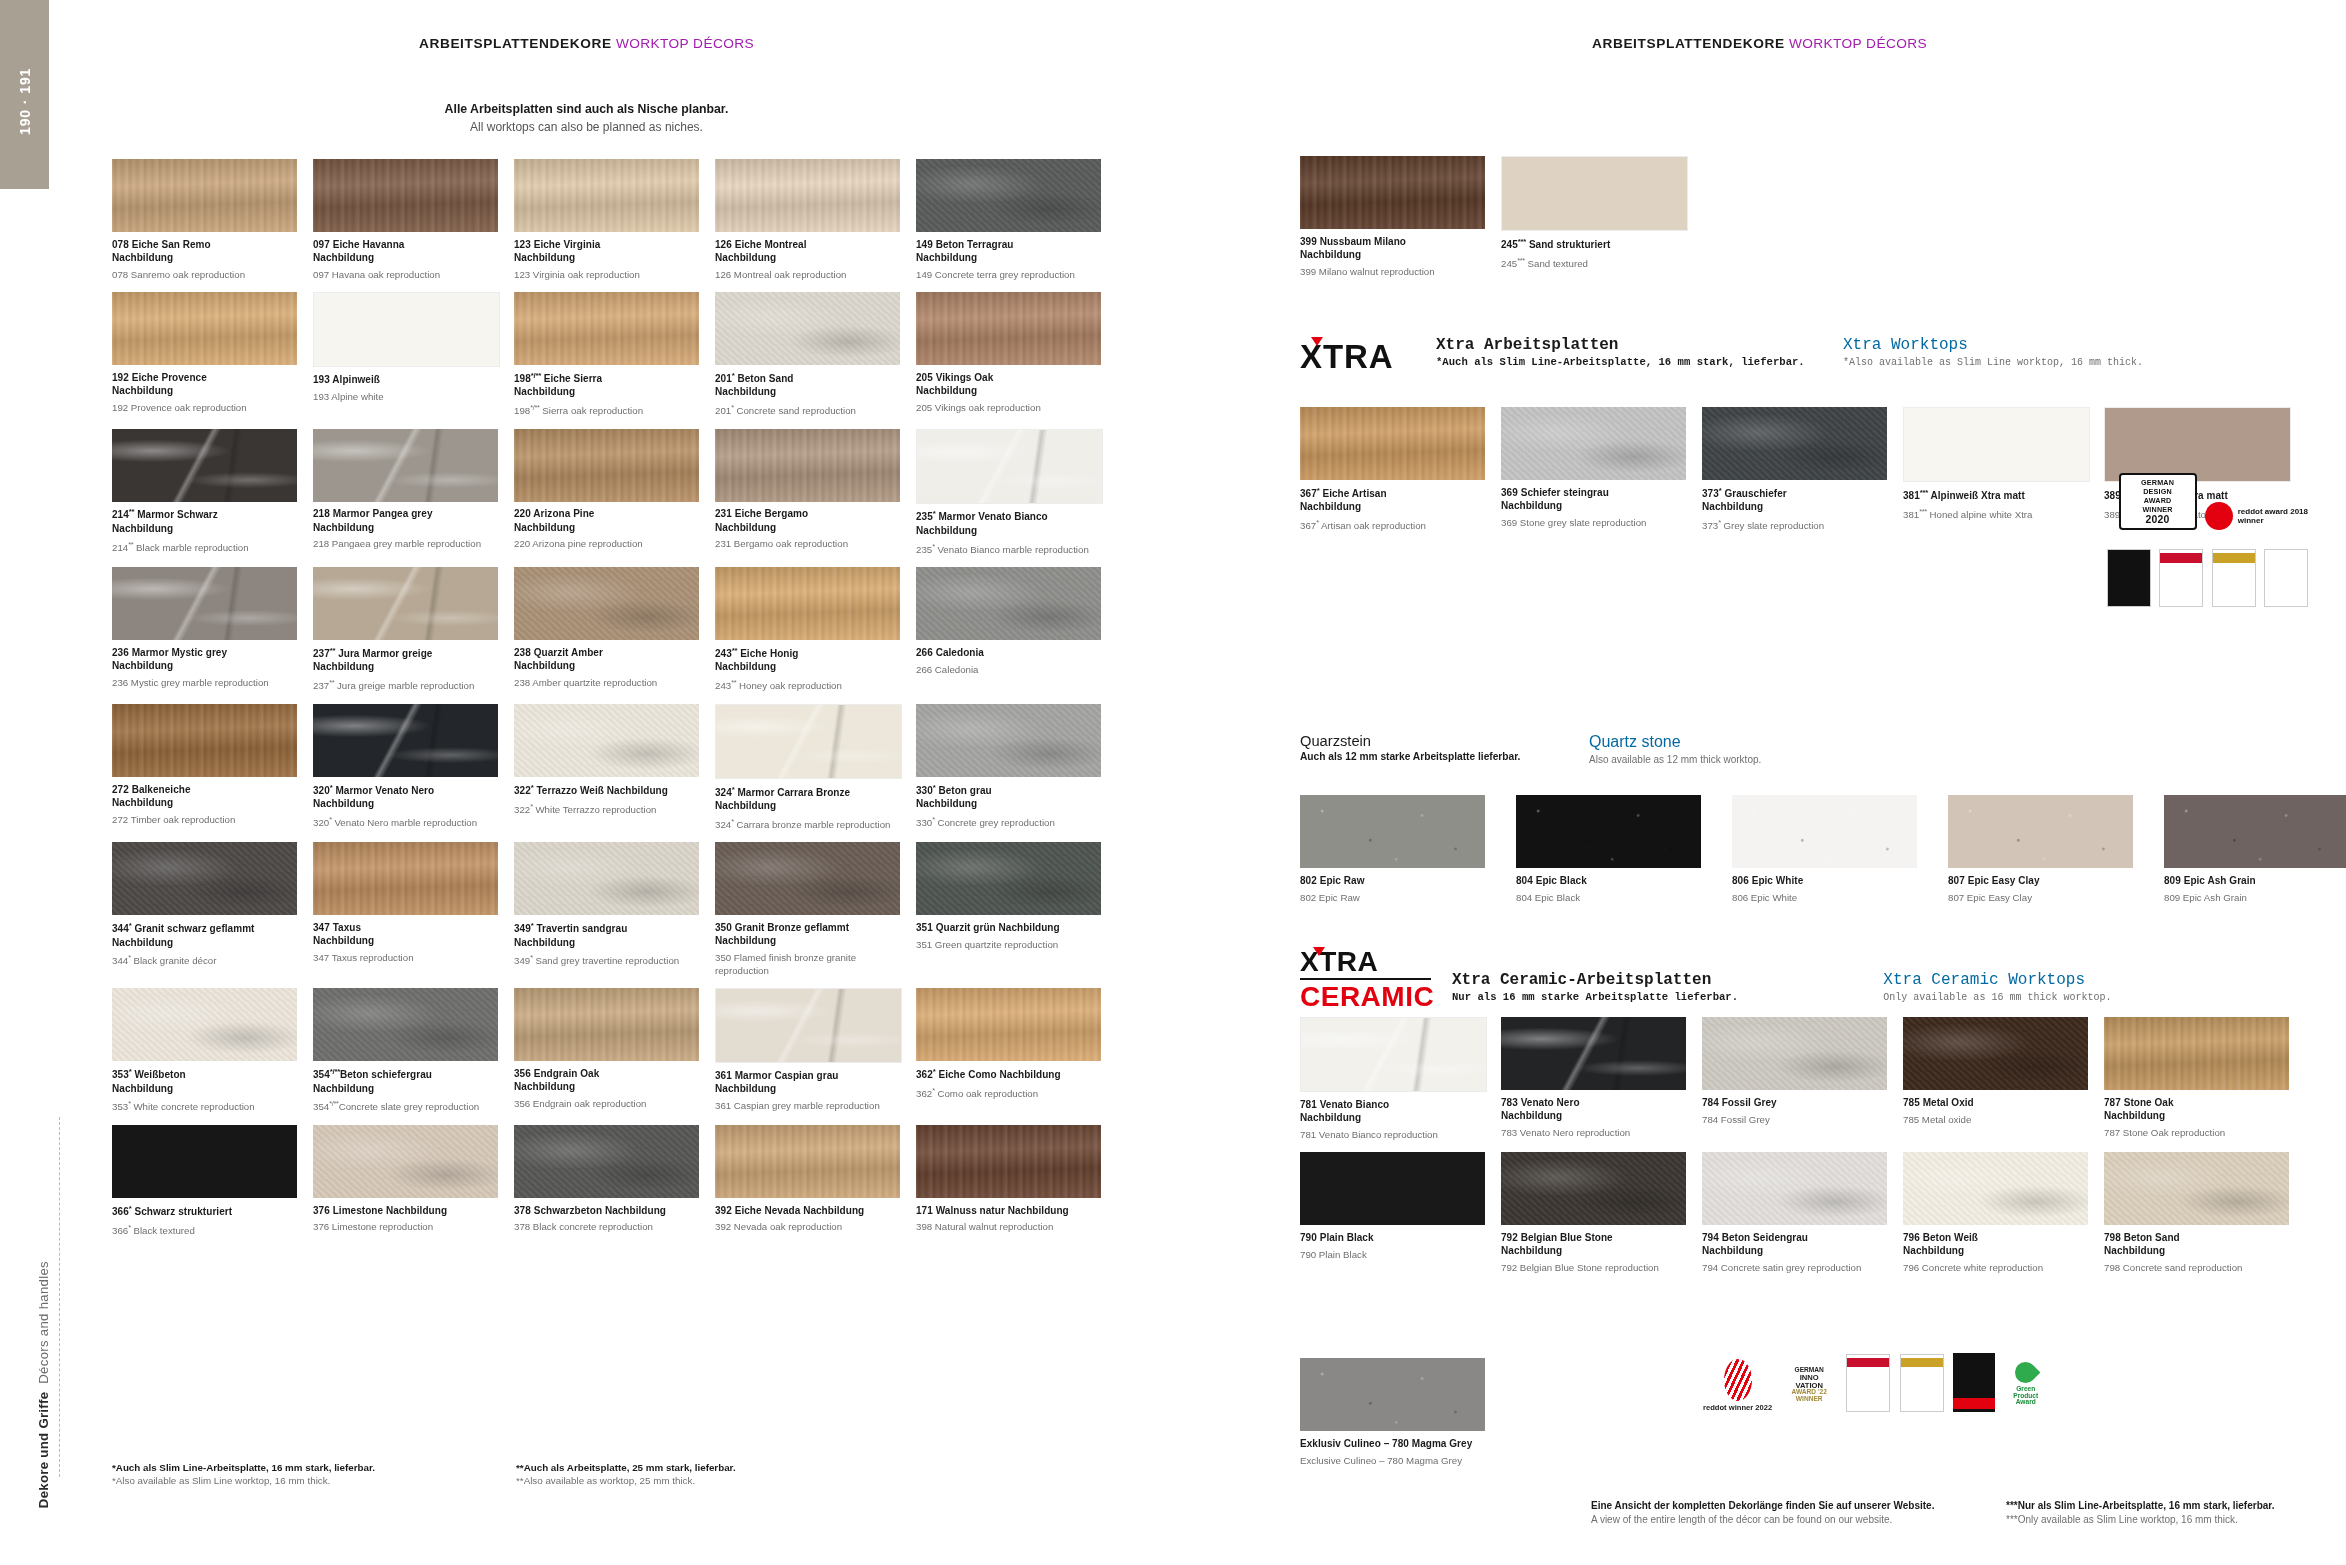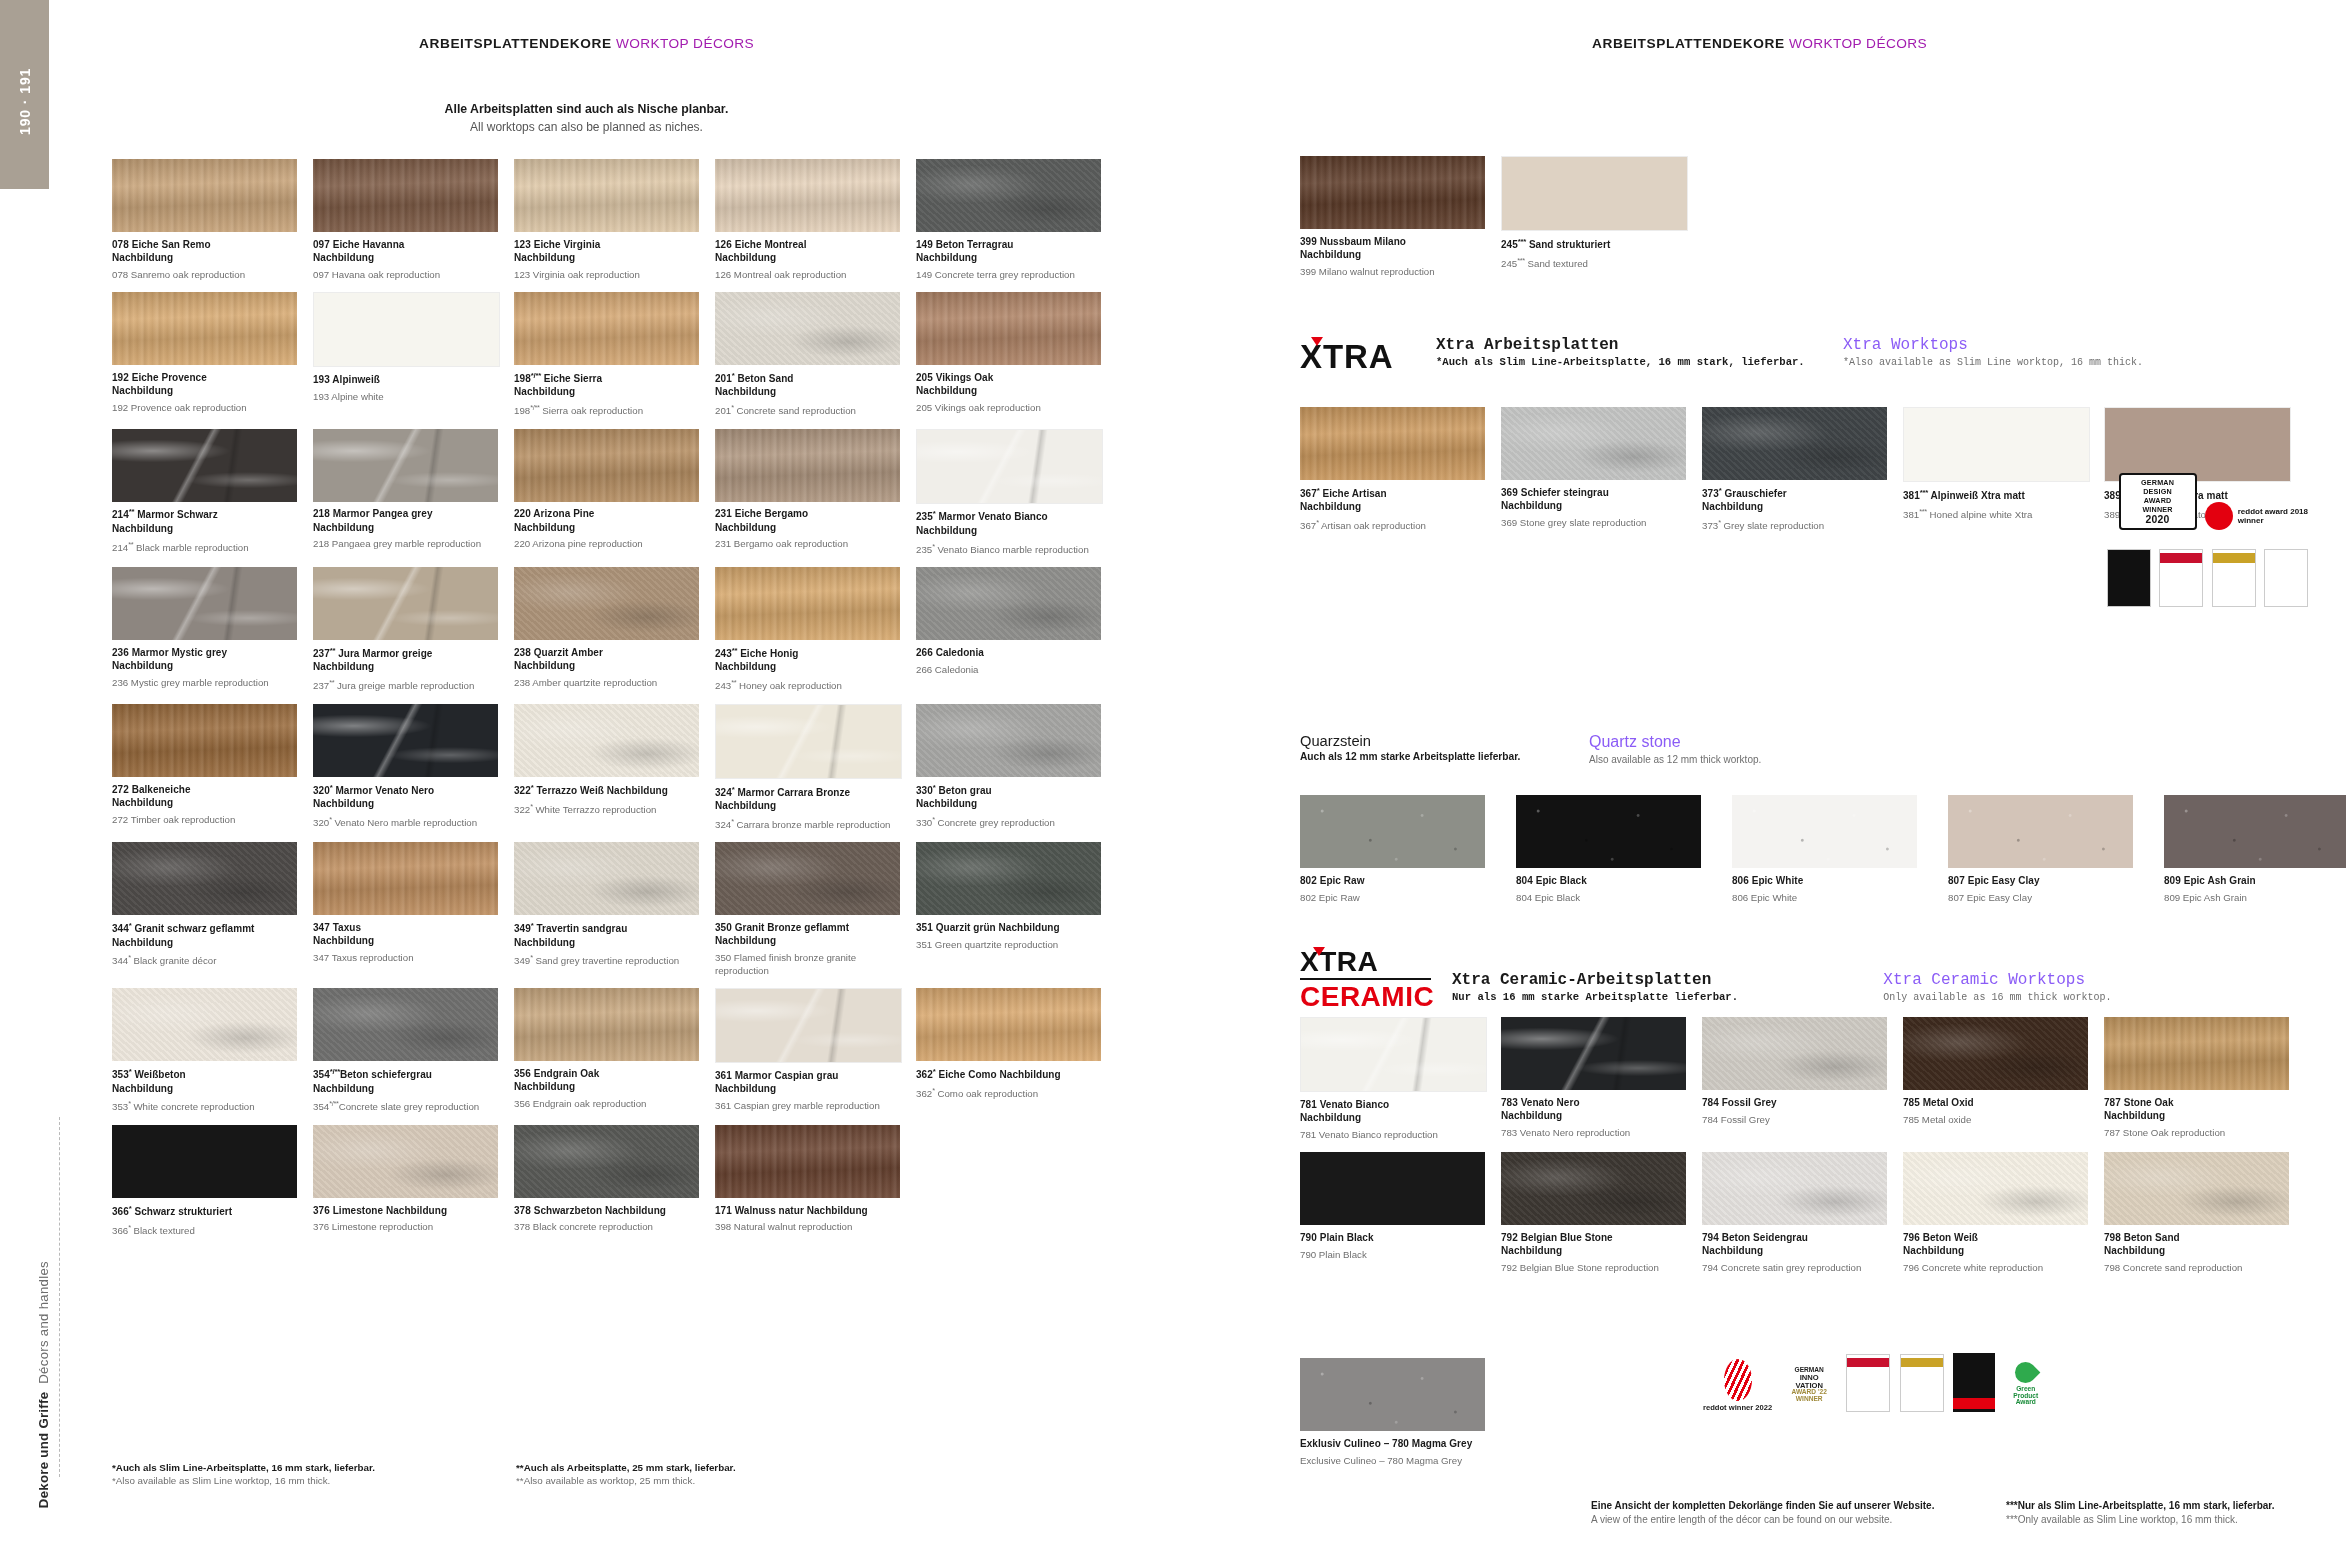--- a/index.html
+++ b/index.html
@@ -68,21 +68,21 @@
        line-height:31px;color:#111;}
   .logo-ceramic .bar{border-top:2.4px solid #111;margin:0.9px 0 0.9px 0;width:131px;}
   .logo-ceramic .cer{font-weight:700;font-size:28px;letter-spacing:0.5px;
        line-height:31px;color:#e3000f;}
   .logo-ceramic .tri{position:absolute;left:13.2px;top:0.9px;width:0;height:0;
        border-left:6.6px solid transparent;border-right:6.6px solid transparent;
        border-top:9.5px solid #e3000f;}
   .sec-txt{margin-left:21px;font-family:Liberation Mono, monospace;}
   .sec-de-title{font-size:16px;font-weight:700;line-height:1.15;}
   .sec-de-sub{font-size:10.6px;font-weight:700;margin-top:1.9px;}
-  .sec-en-title{font-size:16px;font-weight:400;color:#8b5cf6;line-height:1.15;}
+  .sec-en-title{font-size:16px;font-weight:400;color:#0369a1;line-height:1.15;}
   .sec-en-sub{font-size:10px;color:#6f6f6f;margin-top:2.8px;}
   .sec-plain{position:absolute;}
   .sec-plain .de{font-size:14.7px;font-weight:400;}
   .sec-plain .de-sub{font-size:10.2px;font-weight:700;margin-top:1.9px;}
 
   
   .awards{position:absolute;display:flex;align-items:flex-end;gap:8.5px;}
   .gda{width:74px;height:53px;border:2.4px solid #111;border-radius:3.8px;
        display:flex;flex-direction:column;align-items:center;justify-content:center;
        font-size:7.2px;font-weight:700;text-align:center;letter-spacing:0.2px;
@@ -333,20 +333,25 @@
           <div class="swatch" style="background: radial-gradient(60% 40% at 30% 35%, rgba(255, 255, 255, 0.18), transparent 65%), radial-gradient(50% 35% at 72% 68%, rgba(0, 0, 0, 0.16), transparent 65%), repeating-linear-gradient(42deg, rgba(255, 255, 255, 0.05) 0px, rgba(255, 255, 255, 0.05) 1.9px, rgba(0, 0, 0, 0.04) 1.9px, rgba(0, 0, 0, 0.04) 4.7px), rgb(214, 201, 185);"></div>
           <div class="name">376 Limestone Nachbildung</div>
           <div class="desc">376 Limestone reproduction</div>
         </div>
         <div class="cell">
           <div class="swatch" style="background: radial-gradient(60% 40% at 30% 35%, rgba(255, 255, 255, 0.18), transparent 65%), radial-gradient(50% 35% at 72% 68%, rgba(0, 0, 0, 0.16), transparent 65%), repeating-linear-gradient(42deg, rgba(255, 255, 255, 0.05) 0px, rgba(255, 255, 255, 0.05) 1.9px, rgba(0, 0, 0, 0.04) 1.9px, rgba(0, 0, 0, 0.04) 4.7px), rgb(87, 88, 85);"></div>
           <div class="name">378 Schwarzbeton Nachbildung</div>
           <div class="desc">378 Black concrete reproduction</div>
         </div>
         <div class="cell">
+          <div class="swatch" style="background: repeating-linear-gradient(90deg, rgba(255, 255, 255, 0.1) 0px, rgba(0, 0, 0, 0.06) 2.8px, rgba(255, 255, 255, 0.05) 6.6px, rgba(0, 0, 0, 0.04) 10.4px, rgba(255, 255, 255, 0.09) 15px), linear-gradient(178deg, rgba(0, 0, 0, 0.14), rgba(255, 255, 255, 0.1) 35%, rgba(0, 0, 0, 0.12) 62%, rgba(255, 255, 255, 0.07)), rgb(207, 167, 119);"></div>
+          <div class="name">392 Eiche Nevada Nachbildung</div>
+          <div class="desc">392 Nevada oak reproduction</div>
+        </div>
+        <div class="cell">
           <div class="swatch" style="background: repeating-linear-gradient(90deg, rgba(255, 255, 255, 0.1) 0px, rgba(0, 0, 0, 0.06) 2.8px, rgba(255, 255, 255, 0.05) 6.6px, rgba(0, 0, 0, 0.04) 10.4px, rgba(255, 255, 255, 0.09) 15px), linear-gradient(178deg, rgba(0, 0, 0, 0.14), rgba(255, 255, 255, 0.1) 35%, rgba(0, 0, 0, 0.12) 62%, rgba(255, 255, 255, 0.07)), rgb(106, 67, 48);"></div>
           <div class="name">171 Walnuss natur Nachbildung</div>
           <div class="desc">398 Natural walnut reproduction</div>
         </div>
       </div>
 
     <div class="fnrow fn" style="top:1462px;left:112px;width:397px;">
       <div class="fn-de">*Auch als Slim Line-Arbeitsplatte, 16 mm stark, lieferbar.</div>
       <div class="fn-en">*Also available as Slim Line worktop, 16 mm thick.</div>
     </div>

